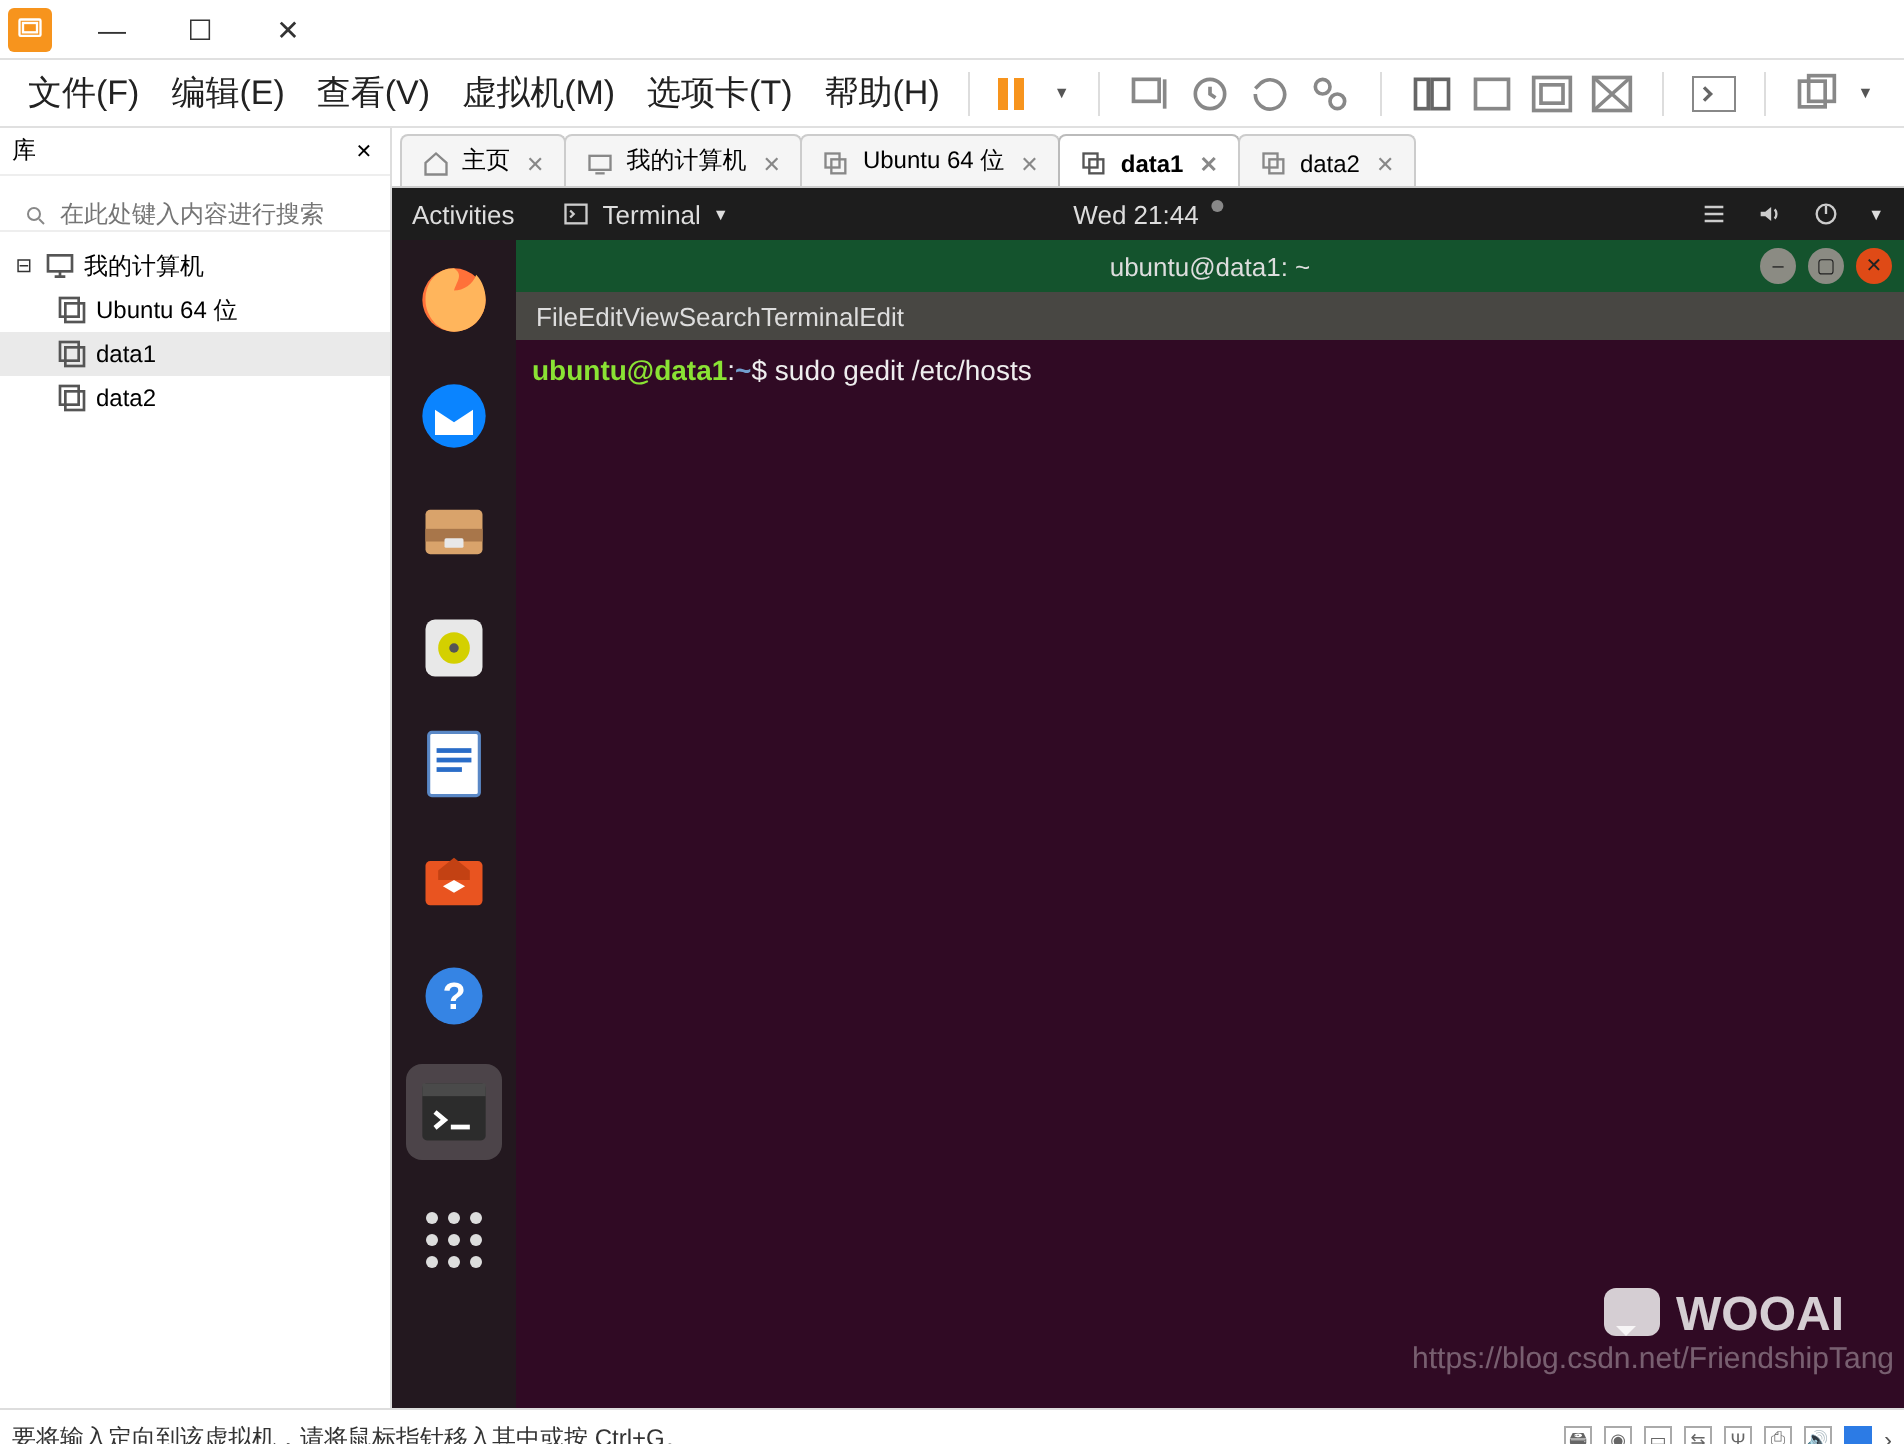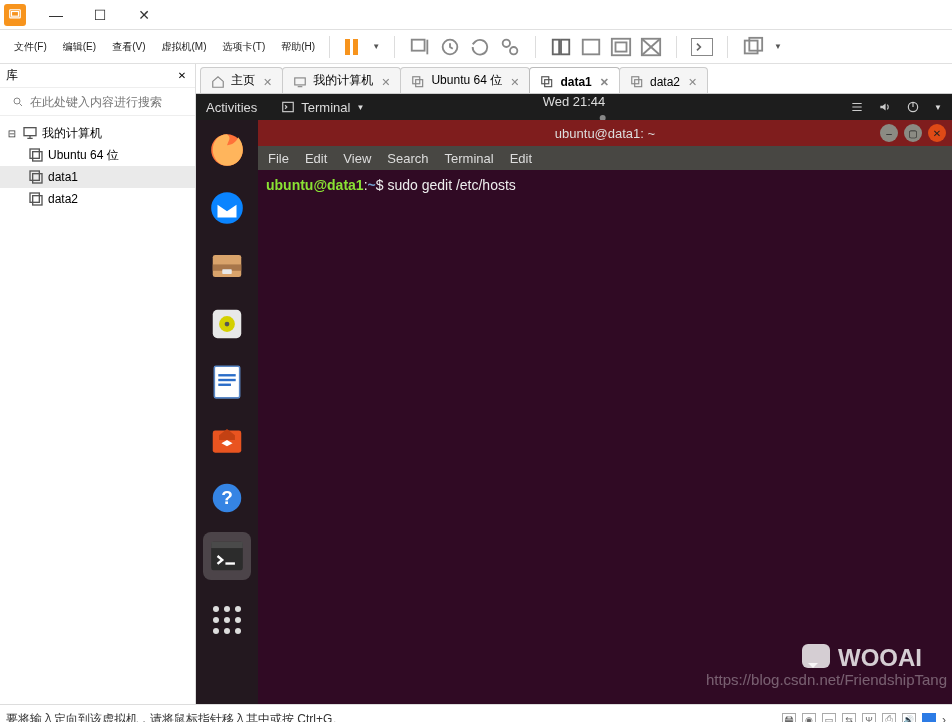--- a/index.html
+++ b/index.html
@@ -8,34 +8,34 @@
 
 .titlebar { height: 30px; display: flex; align-items: center; padding: 0 4px; border-bottom: 1px solid #e0e0e0; }
 .titlebar .logo { width: 22px; height: 22px; background: #f7941d; border-radius: 3px; position: relative; margin-right: 8px; display:flex;align-items:center;justify-content:center;}
 .titlebar .logo svg{width:14px;height:14px;}
 .titlebar .title { flex: 1; font-size: 13px; color: #111; }
 .titlebar .win-btns { display: flex; }
 .titlebar .win-btn { width: 44px; height: 30px; display: flex; align-items: center; justify-content: center; font-size: 14px; color: #333; }
 
 
 .menurow { height: 34px; display: flex; align-items: center; padding: 0 6px; border-bottom: 1px solid #e0e0e0; }
-.menurow .mi { padding: 4px 8px; cursor: pointer; font-size: 10px; color: #222; white-space: nowrap; }
+.menurow .mi { padding: 4px 8px; cursor: pointer; font-size: 17px; color: #222; white-space: nowrap; }
 .menurow .sep { width:1px; height:22px; background:#ddd; margin:0 6px;}
 .menurow .tb { display:flex; align-items:center; gap:8px; margin-left:4px;}
 .menurow .ticon { width:22px; height:22px; display:flex;align-items:center;justify-content:center; color:#555; }
 .pause-icon{color:#f7941d; display:flex; gap:3px;}
 .pause-icon span{display:inline-block;width:5px;height:16px;background:#f7941d;}
 .caret{font-size:8px;color:#555;margin-left:2px;}
 
 
 .body { display:flex; height: calc(722px - 30px - 34px - 18px); }
 .sidebar { width: 196px; border-right: 1px solid #ddd; display:flex; flex-direction:column;}
 .sb-head{height:24px;display:flex;align-items:center;justify-content:space-between;padding:0 6px;border-bottom:1px solid #eee;font-size:12px;}
 .sb-close{width:14px;height:14px;display:flex;align-items:center;justify-content:center;font-size:10px;}
-.sb-search{display:flex;align-items:center;height:28px;border-bottom:1px solid #eee;padding:0 8px;}
+.sb-search{display:flex;align-items:flex-end;height:28px;border-bottom:1px solid #eee;padding:0 8px;}
 .sb-search svg{width:14px;height:14px;color:#888;margin:0 4px;}
 .sb-search input{flex:1;border:none;outline:none;font-size:12px;color:#555;}
 .tree{padding:6px 0;flex:1;overflow:auto;}
 .tree-row{display:flex;align-items:center;height:22px;padding-left:6px;cursor:pointer;}
 .tree-row .tw{width:12px;display:flex;align-items:center;justify-content:center;font-size:10px;color:#333;}
 .tree-row .ticon2{width:16px;height:16px;margin:0 4px;display:flex;align-items:center;justify-content:center;}
 .tree-row.selected{background:#eaeaea;}
 .tree-row.lvl1{padding-left:24px;}
 
 
@@ -44,34 +44,34 @@
 .tab{display:flex;align-items:flex-end;gap:6px;padding:4px 10px;border:1px solid #ccc;border-bottom:none;background:#f5f5f5;font-size:12px;border-radius:4px 4px 0 0;margin-right:-1px;height:26px;}
 .tab .home-icon,.tab .mon-icon,.tab .vm-icon{width:14px;height:14px;display:flex;align-items:center;justify-content:center;}
 .tab.active{background:#fff;border-color:#bbb;font-weight:bold;}
 .tab .xclose{font-size:11px;color:#888;margin-left:2px;}
 
 
 .guest{flex:1;position:relative;background:#300a24;display:flex;}
 .topbar{position:absolute;top:0;left:0;right:0;height:26px;background:#1d1d1d;color:#ddd;display:flex;align-items:center;padding:0 10px;font-family:Ubuntu,Arial,sans-serif;font-size:13px;}
 .topbar .act{margin-right:24px;}
 .topbar .app{display:flex;align-items:center;gap:6px;}
-.topbar .center{position:absolute;left:50%;transform:translateX(-50%);display:flex;gap:6px;align-items:flex-end;flex-direction:column;}
+.topbar .center{position:absolute;left:50%;transform:translateX(-50%);display:flex;gap:6px;align-items:flex-start;}
 .topbar .center .dot{width:6px;height:6px;border-radius:50%;background:#888;}
 .topbar .rtop{margin-left:auto;display:flex;gap:14px;align-items:center;}
 .topbar svg{width:14px;height:14px;fill:#ccc;}
 .tri{font-size:8px;}
 
-.wintitle{position:absolute;top:26px;left:62px;right:0;height:26px;background:#7f1d1d;color:#ddd;display:flex;align-items:center;justify-content:center;font-family:Ubuntu,Arial,sans-serif;font-size:13px;}
+.wintitle{position:absolute;top:26px;left:62px;right:0;height:26px;background:#14532d;color:#ddd;display:flex;align-items:center;justify-content:center;font-family:Ubuntu,Arial,sans-serif;font-size:13px;}
 .wintitle .ctrls{position:absolute;right:6px;display:flex;gap:6px;}
 .wintitle .cbtn{width:18px;height:18px;border-radius:50%;display:flex;align-items:center;justify-content:center;color:#222;font-size:10px;}
 .cmin{background:#8b8b83;}
 .cmax{background:#8b8b83;}
 .cclose{background:#df4a16;}
 
-.menubar{position:absolute;top:52px;left:62px;right:0;height:24px;background:#484743;color:#ddd;display:flex;align-items:center;gap:16px;padding-left:10px;font-family:Ubuntu,Arial,sans-serif;font-size:13px;}
+.menubar{position:absolute;top:52px;left:62px;right:0;height:24px;background:#484743;color:#ddd;display:flex;align-items:center;padding-left:10px;font-family:Ubuntu,Arial,sans-serif;font-size:13px;}
 
 .term{position:absolute;top:76px;left:62px;right:0;bottom:0;background:#300a24;font-family:"Ubuntu Mono",Consolas,monospace;font-size:14px;line-height:22px;color:#eee;padding:4px 8px;}
 .term .prompt-user{color:#8ae234;font-weight:bold;}
 .term .prompt-colon{color:#eee;}
 .term .prompt-path{color:#729fcf;font-weight:bold;}
 .term .cmd{color:#eee;}
 
 
 .launcher{position:absolute;top:26px;left:0;width:62px;bottom:0;background:rgba(30,30,30,0.7);display:flex;flex-direction:column;align-items:center;padding-top:6px;gap:10px;}
 .launch-item{width:48px;height:48px;border-radius:8px;display:flex;align-items:center;justify-content:center;}

